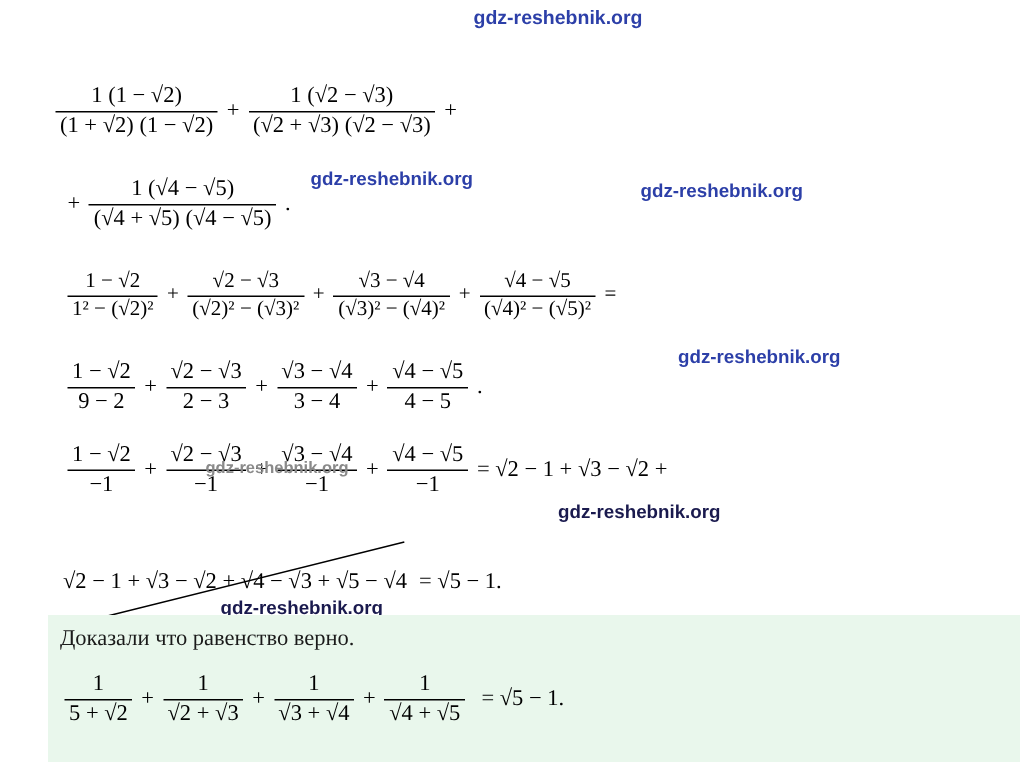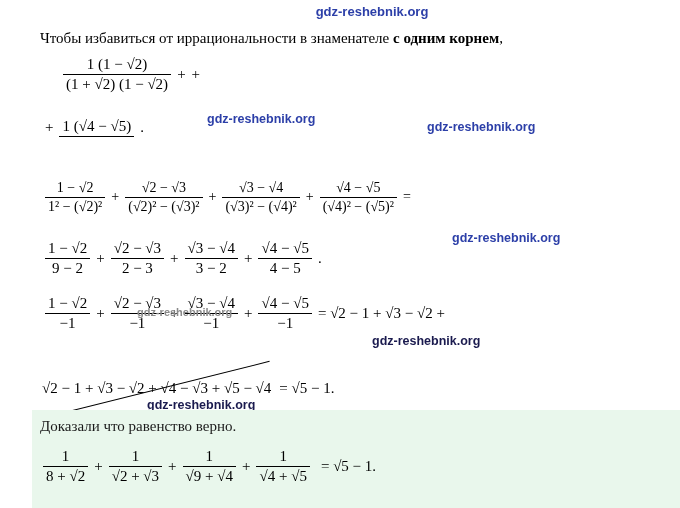--- a/index.html
+++ b/index.html
@@ -126,39 +126,42 @@
     transform: rotate(-14deg);
   }
 </style>
 </head>
 <body>
 
 <div class="page">
 
   <div class="site-top">gdz-reshebnik.org</div>
 
-  <div class="intro">
-    <span>Чтобы избавиться от иррациональности в знаменателе </span><b>с одним корнем</b><span>,</span>
-  </div>
-
-  <div class="mathline" style="top:56px; left:28px;">
+
+  <div class="mathline" style="top:56px; left:2px;">
     <span class="frac">
       <span class="num">1 (1 − √2)</span>
       <span class="bar"></span>
       <span class="den">(1 + √2) (1 − √2)</span>
     </span>
     <span class="op">+</span>
+    <span class="frac">
+      <span class="num">1 (√2 − √3)</span>
+      <span class="bar"></span>
+      <span class="den">(√2 + √3) (√2 − √3)</span>
+    </span>
     <span class="op">+</span>
   </div>
 
   <div class="mathline" style="top:118px; left:10px;">
     <span class="op">+</span>
     <span class="frac">
       <span class="num">1 (√4 − √5)</span>
       <span class="bar"></span>
+      <span class="den">(√4 + √5) (√4 − √5)</span>
     </span>
     <span class="op">.</span>
   </div>
 
   <div class="mathline" style="top:180px; left:10px; font-size:14px;">
     <span class="frac">
       <span class="num">1 − √2</span>
       <span class="bar"></span>
       <span class="den">1² − (√2)²</span>
     </span>
@@ -192,21 +195,21 @@
     <span class="op">+</span>
     <span class="frac">
       <span class="num">√2 − √3</span>
       <span class="bar"></span>
       <span class="den">2 − 3</span>
     </span>
     <span class="op">+</span>
     <span class="frac">
       <span class="num">√3 − √4</span>
       <span class="bar"></span>
-      <span class="den">3 − 2</span>
+      <span class="den">3 − 4</span>
     </span>
     <span class="op">+</span>
     <span class="frac">
       <span class="num">√4 − √5</span>
       <span class="bar"></span>
       <span class="den">4 − 5</span>
     </span>
     <span class="op">.</span>
   </div>
 
@@ -250,33 +253,33 @@
   <div class="wm dark" style="left:340px; top:334px;">gdz-reshebnik.org</div>
   <div class="wm dark" style="left:115px; top:398px;">gdz-reshebnik.org</div>
   <div class="wm dark" style="left:440px; top:430px;">gdz-reshebnik.org</div>
 
   <div class="panel">
     <div class="panel-title">Доказали что равенство верно.</div>
     <div class="panel-math">
       <span class="frac">
         <span class="num">1</span>
         <span class="bar"></span>
-        <span class="den">8 + √2</span>
+        <span class="den">5 + √2</span>
       </span>
       <span class="op">+</span>
       <span class="frac">
         <span class="num">1</span>
         <span class="bar"></span>
         <span class="den">√2 + √3</span>
       </span>
       <span class="op">+</span>
       <span class="frac">
         <span class="num">1</span>
         <span class="bar"></span>
-        <span class="den">√9 + √4</span>
+        <span class="den">√3 + √4</span>
       </span>
       <span class="op">+</span>
       <span class="frac">
         <span class="num">1</span>
         <span class="bar"></span>
         <span class="den">√4 + √5</span>
       </span>
       <span class="op" style="margin-left:8px;">= √5 − 1.</span>
     </div>
   </div>

